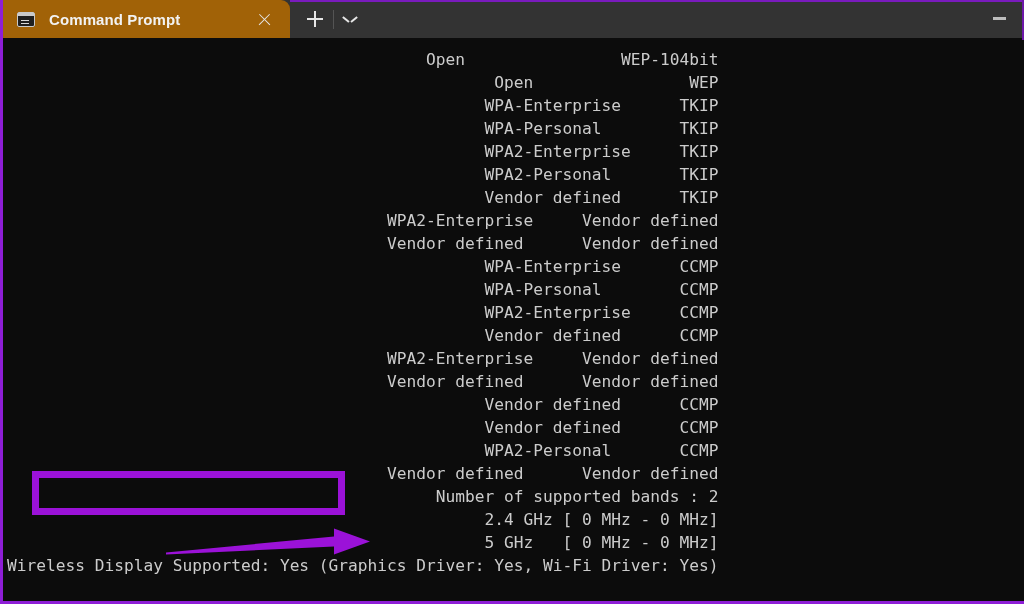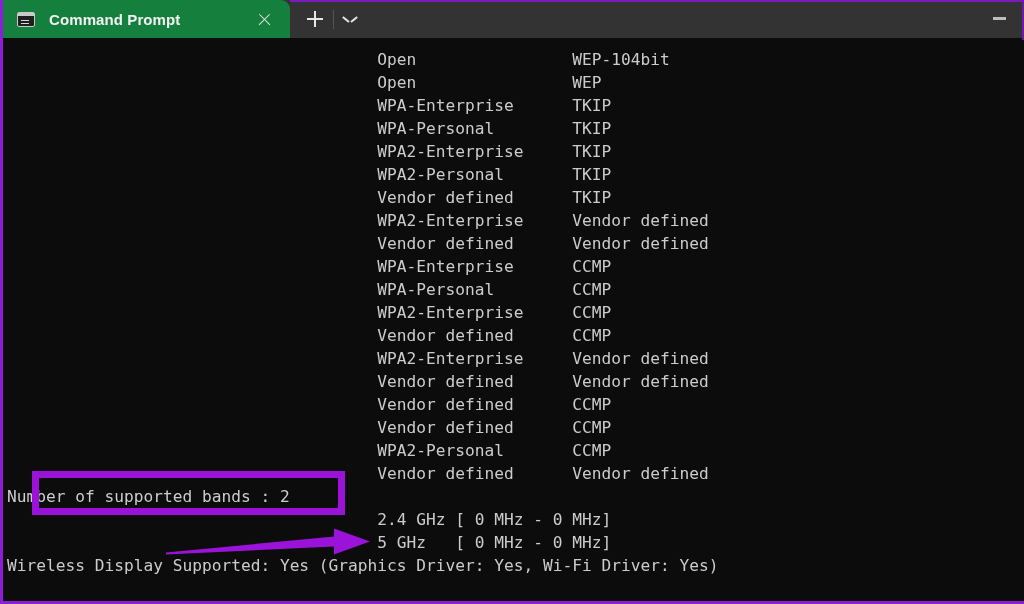--- a/index.html
+++ b/index.html
@@ -57,21 +57,21 @@
     position: absolute;
     left: 0; top: 0;
     width: 1024px; height: 38px;
     background: #333333;
     z-index: 20;
   }
   .tab {
     position: absolute;
     left: 3px; top: 0;
     width: 287px; height: 38px;
-    background: #15803d;
+    background: #a16207;
     border-top-right-radius: 9px;
     border-bottom-right-radius: 0;
     display: flex;
     align-items: center;
     box-sizing: border-box;
     padding-left: 14px;
   }
   .tab-icon {
     width: 18px; height: 15px;
     border: 1.6px solid #c9c9c9;
@@ -191,20 +191,21 @@
     background: #bdbdbd;
   }
 
   
   .terminal {
     position: absolute;
     left: 3px; top: 38px;
     width: 1019px; height: 563px;
     background: #0c0c0c;
     overflow: hidden;
+    text-align: right;
   }
   .console {
     position: absolute;
     left: 0; top: 0;
     margin: 0;
     padding: 0;
     color: #cccccc;
     font-family: "DejaVu Sans Mono", monospace;
     font-size: 16.2px;
     line-height: 23px;

